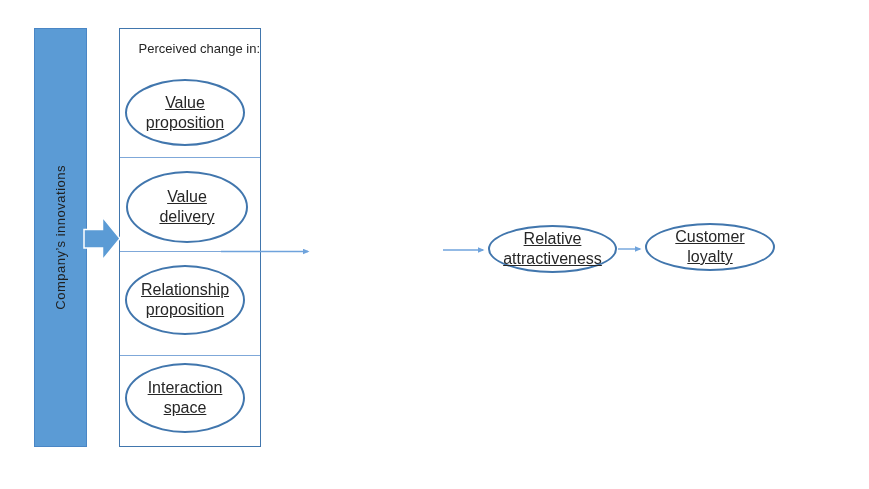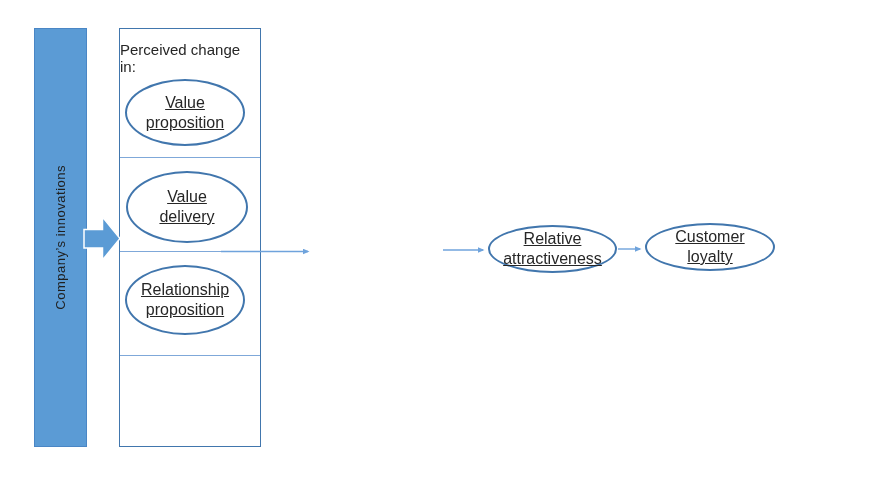--- a/index.html
+++ b/index.html
@@ -58,22 +58,22 @@
     left: 119px; top: 28px;
     width: 142px; height: 419px;
     border: 1.5px solid var(--shape-stroke);
     background: transparent;
     z-index: 1;
   }
   .change-box-title {
     position: absolute;
     left: 0; top: 12px;
     width: 100%;
-    text-align: left;
-    font-size: 15px;
+    text-align: right;
+    font-size: 13px;
     color: var(--text);
   }
   .box-divider {
     position: absolute;
     left: 0;
     width: 100%;
     height: 0;
     border-top: 1.5px solid var(--divider);
   }
   .divider-1 { top: 128px; }
@@ -127,20 +127,24 @@
 proposition</span>
   </div>
   <div class="node node-vd">
     <span class="node-label">Value
 delivery</span>
   </div>
   <div class="node node-re">
     <span class="node-label">Relationship
 proposition</span>
   </div>
+  <div class="node node-is">
+    <span class="node-label">Interaction
+space</span>
+  </div>
 
   <div class="node node-ra">
     <span class="node-label">Relative
 attractiveness</span>
   </div>
   <div class="node node-cl">
     <span class="node-label">Customer
 loyalty</span>
   </div>
 

